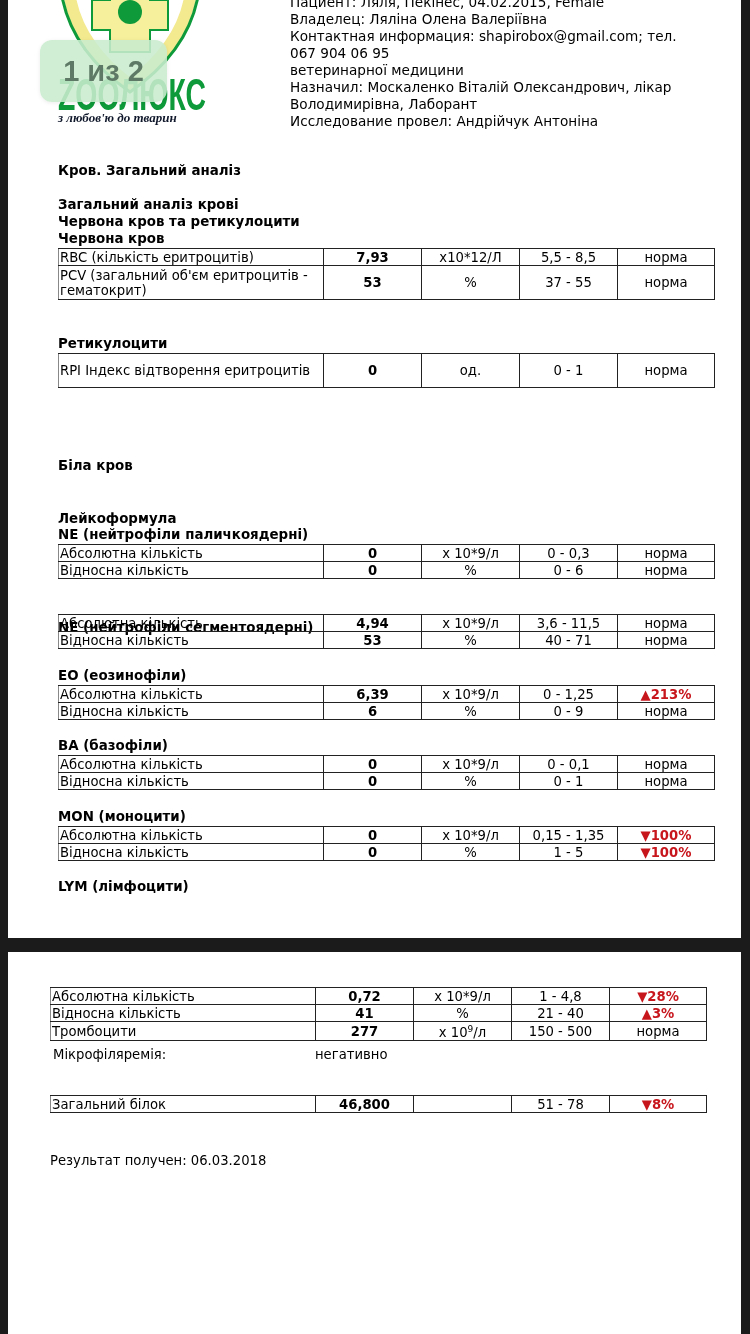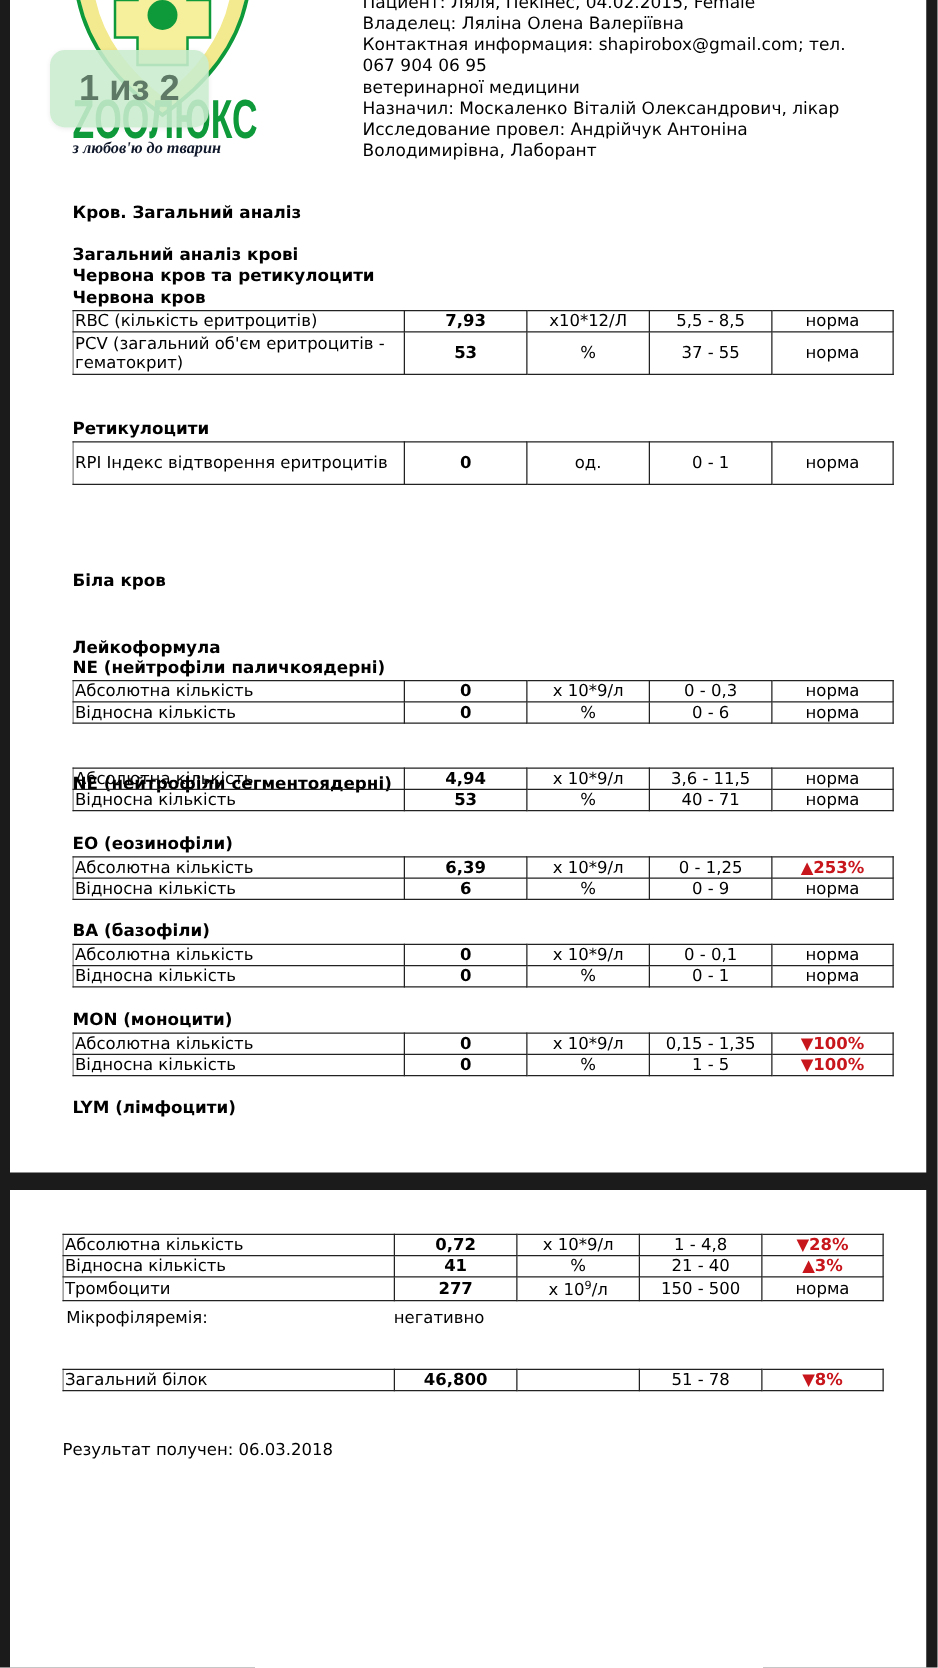--- a/index.html
+++ b/index.html
@@ -45,22 +45,22 @@
       <div class="abs" style="left:8px; top:130px; font-family:Liberation Serif, serif; font-style:italic; font-weight:bold; font-size:13px; color:#0f172a; white-space:nowrap;">з любов'ю до тварин</div>
     </div>
 
     <div class="hdr">
       <div>Пациент: Ляля, Пекінес, 04.02.2015, Female</div>
       <div>Владелец: Ляліна Олена Валеріївна</div>
       <div>Контактная информация: shapirobox@gmail.com; тел.</div>
       <div>067 904 06 95</div>
       <div>ветеринарної медицини</div>
       <div>Назначил: Москаленко Віталій Олександрович, лікар</div>
+      <div>Володимирівна, Лаборант</div>
       <div>Исследование провел: Андрійчук Антоніна</div>
-      <div>Володимирівна, Лаборант</div>
     </div>
 
     <div class="h" style="top:163px;">Кров. Загальний аналіз</div>
     <div class="h" style="top:197px;">Загальний аналіз крові</div>
     <div class="h" style="top:214px;">Червона кров та ретикулоцити</div>
     <div class="h" style="top:231px;">Червона кров</div>
 
     <table class="t" style="top:248px;">
       <tbody>
           <tr>
@@ -137,21 +137,21 @@
       </table>
 
     <div class="h" style="top:668px;">EO (еозинофіли)</div>
     <table class="t" style="top:685px;">
       <tbody>
           <tr>
         <td class="l">Абсолютна кількість</td>
         <td class="v">6,39</td>
         <td class="u">x 10*9/л</td>
         <td class="r">0 - 1,25</td>
-        <td class="s hi">▲253%</td>
+        <td class="s hi">▲213%</td>
       </tr>
       <tr>
         <td class="l">Відносна кількість</td>
         <td class="v">6</td>
         <td class="u">%</td>
         <td class="r">0 - 9</td>
         <td class="s">норма</td>
       </tr>
     </tbody>
       </table>

